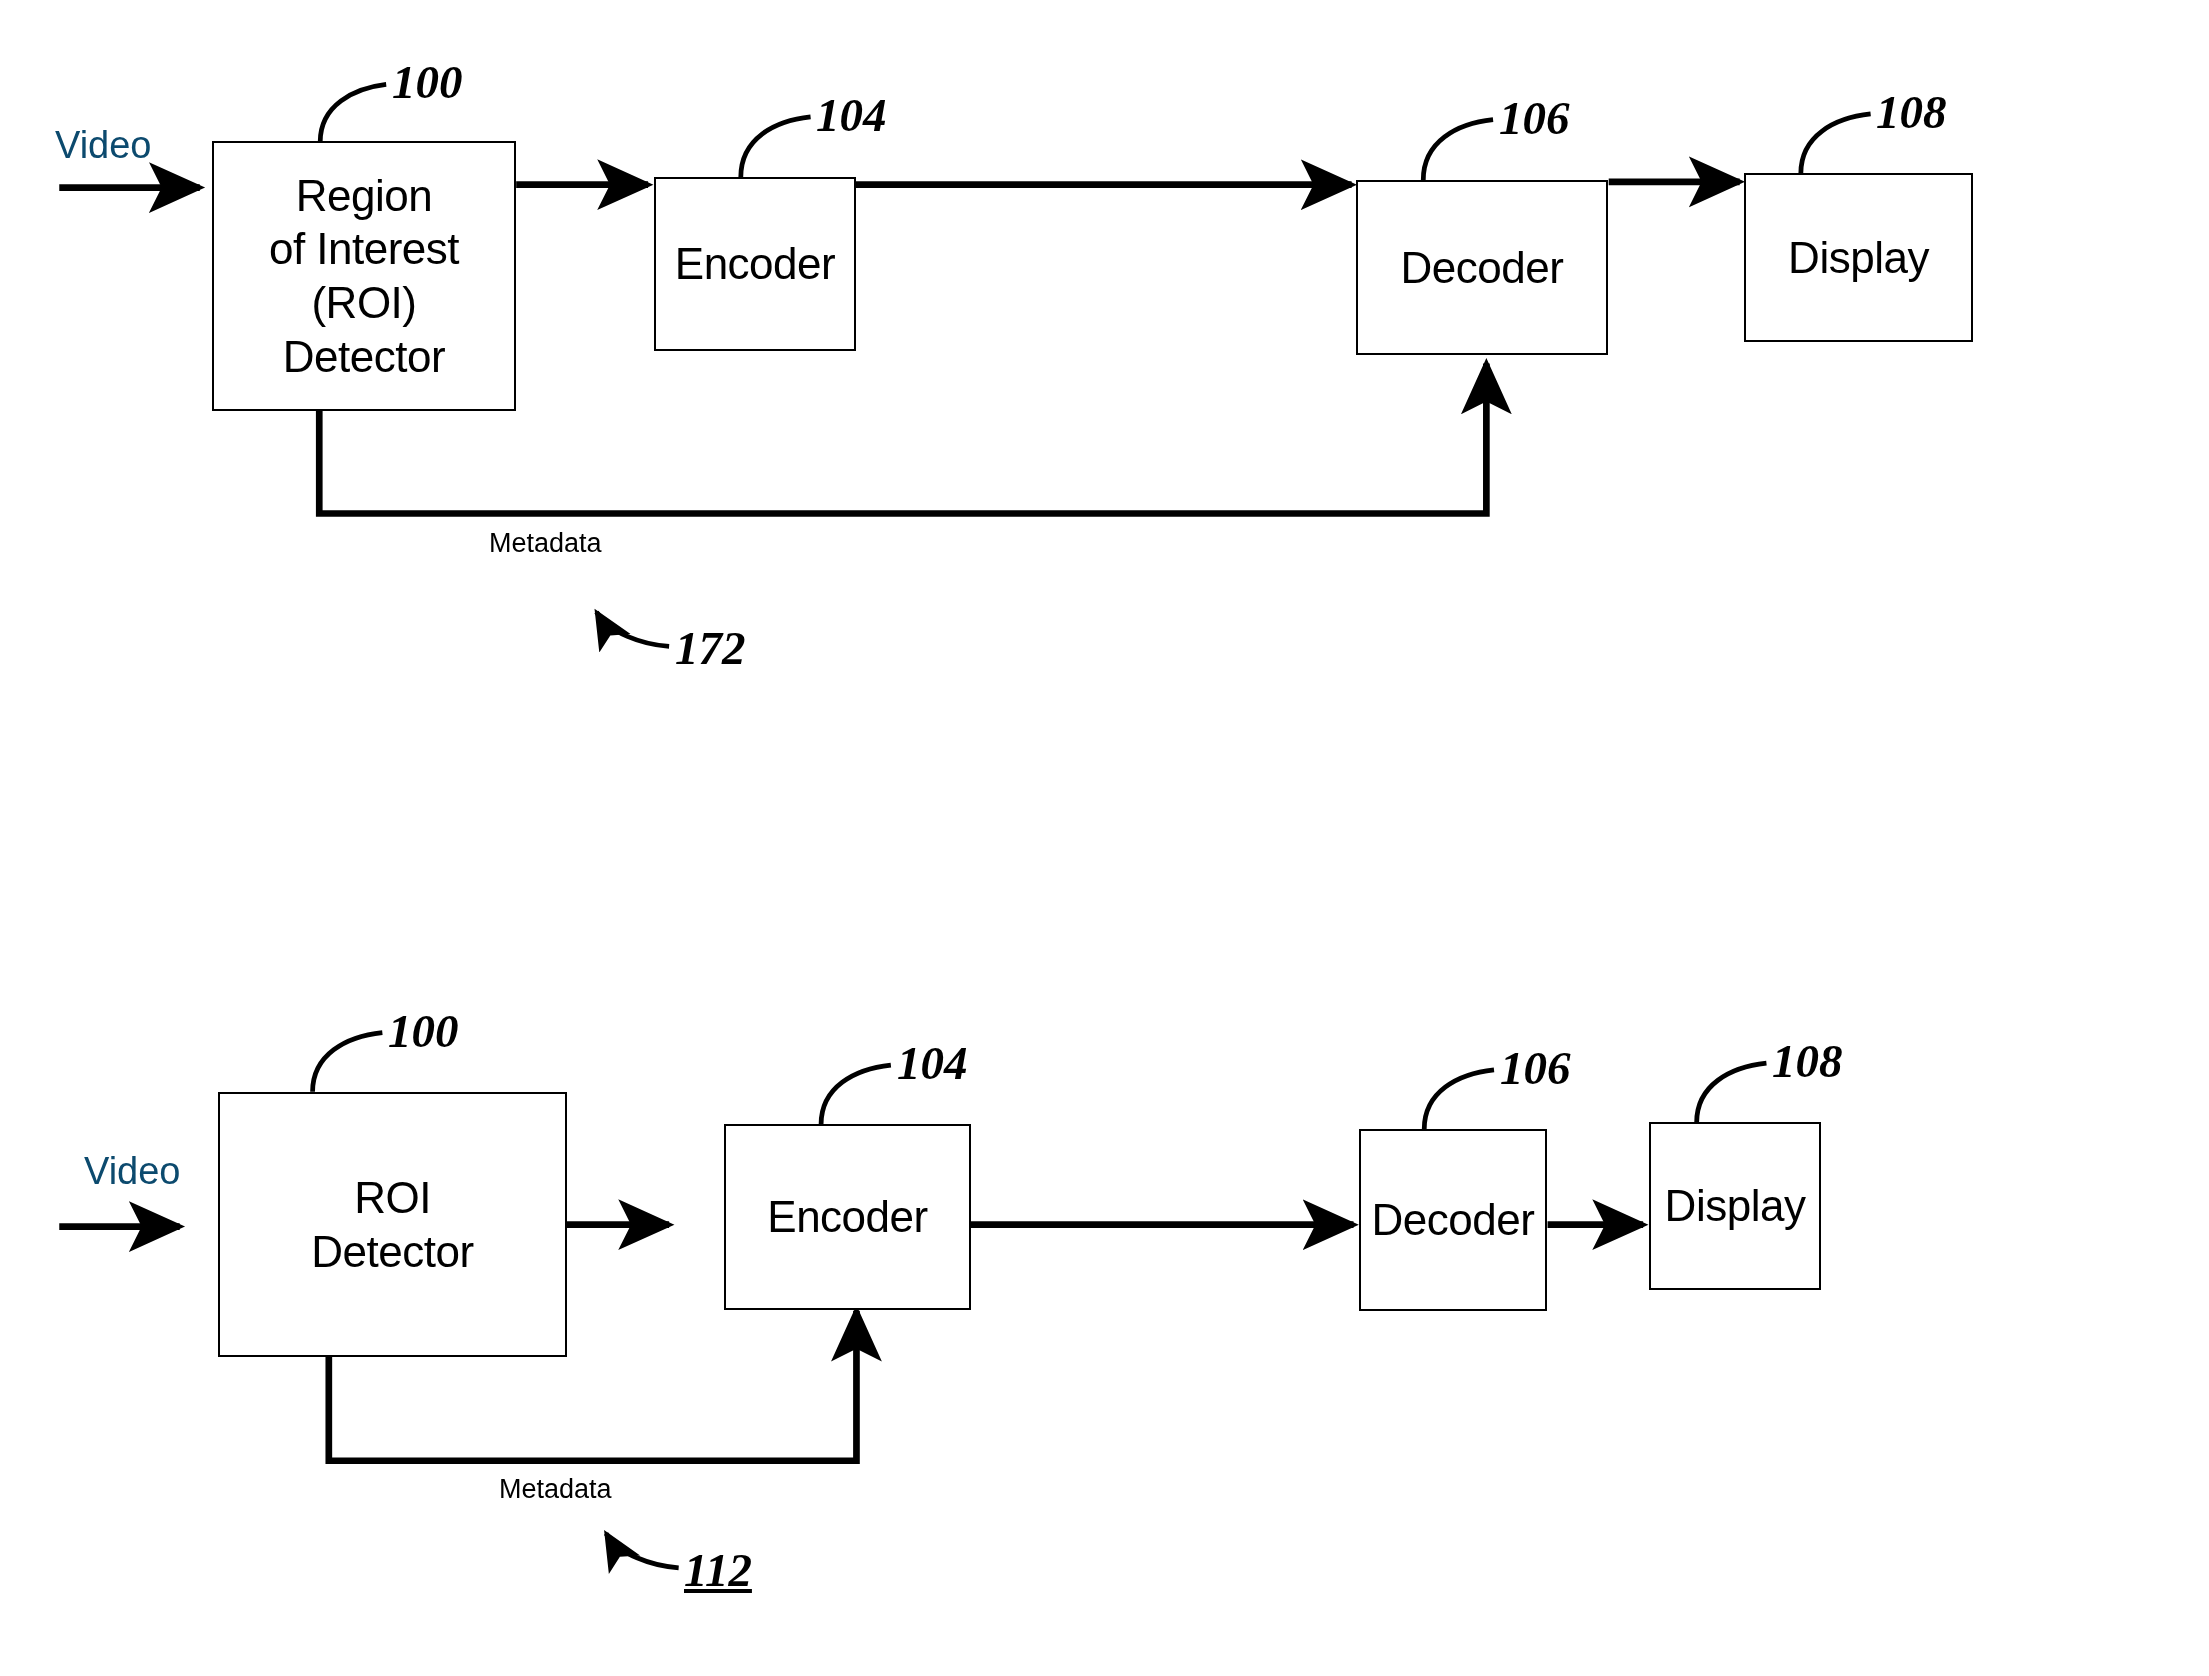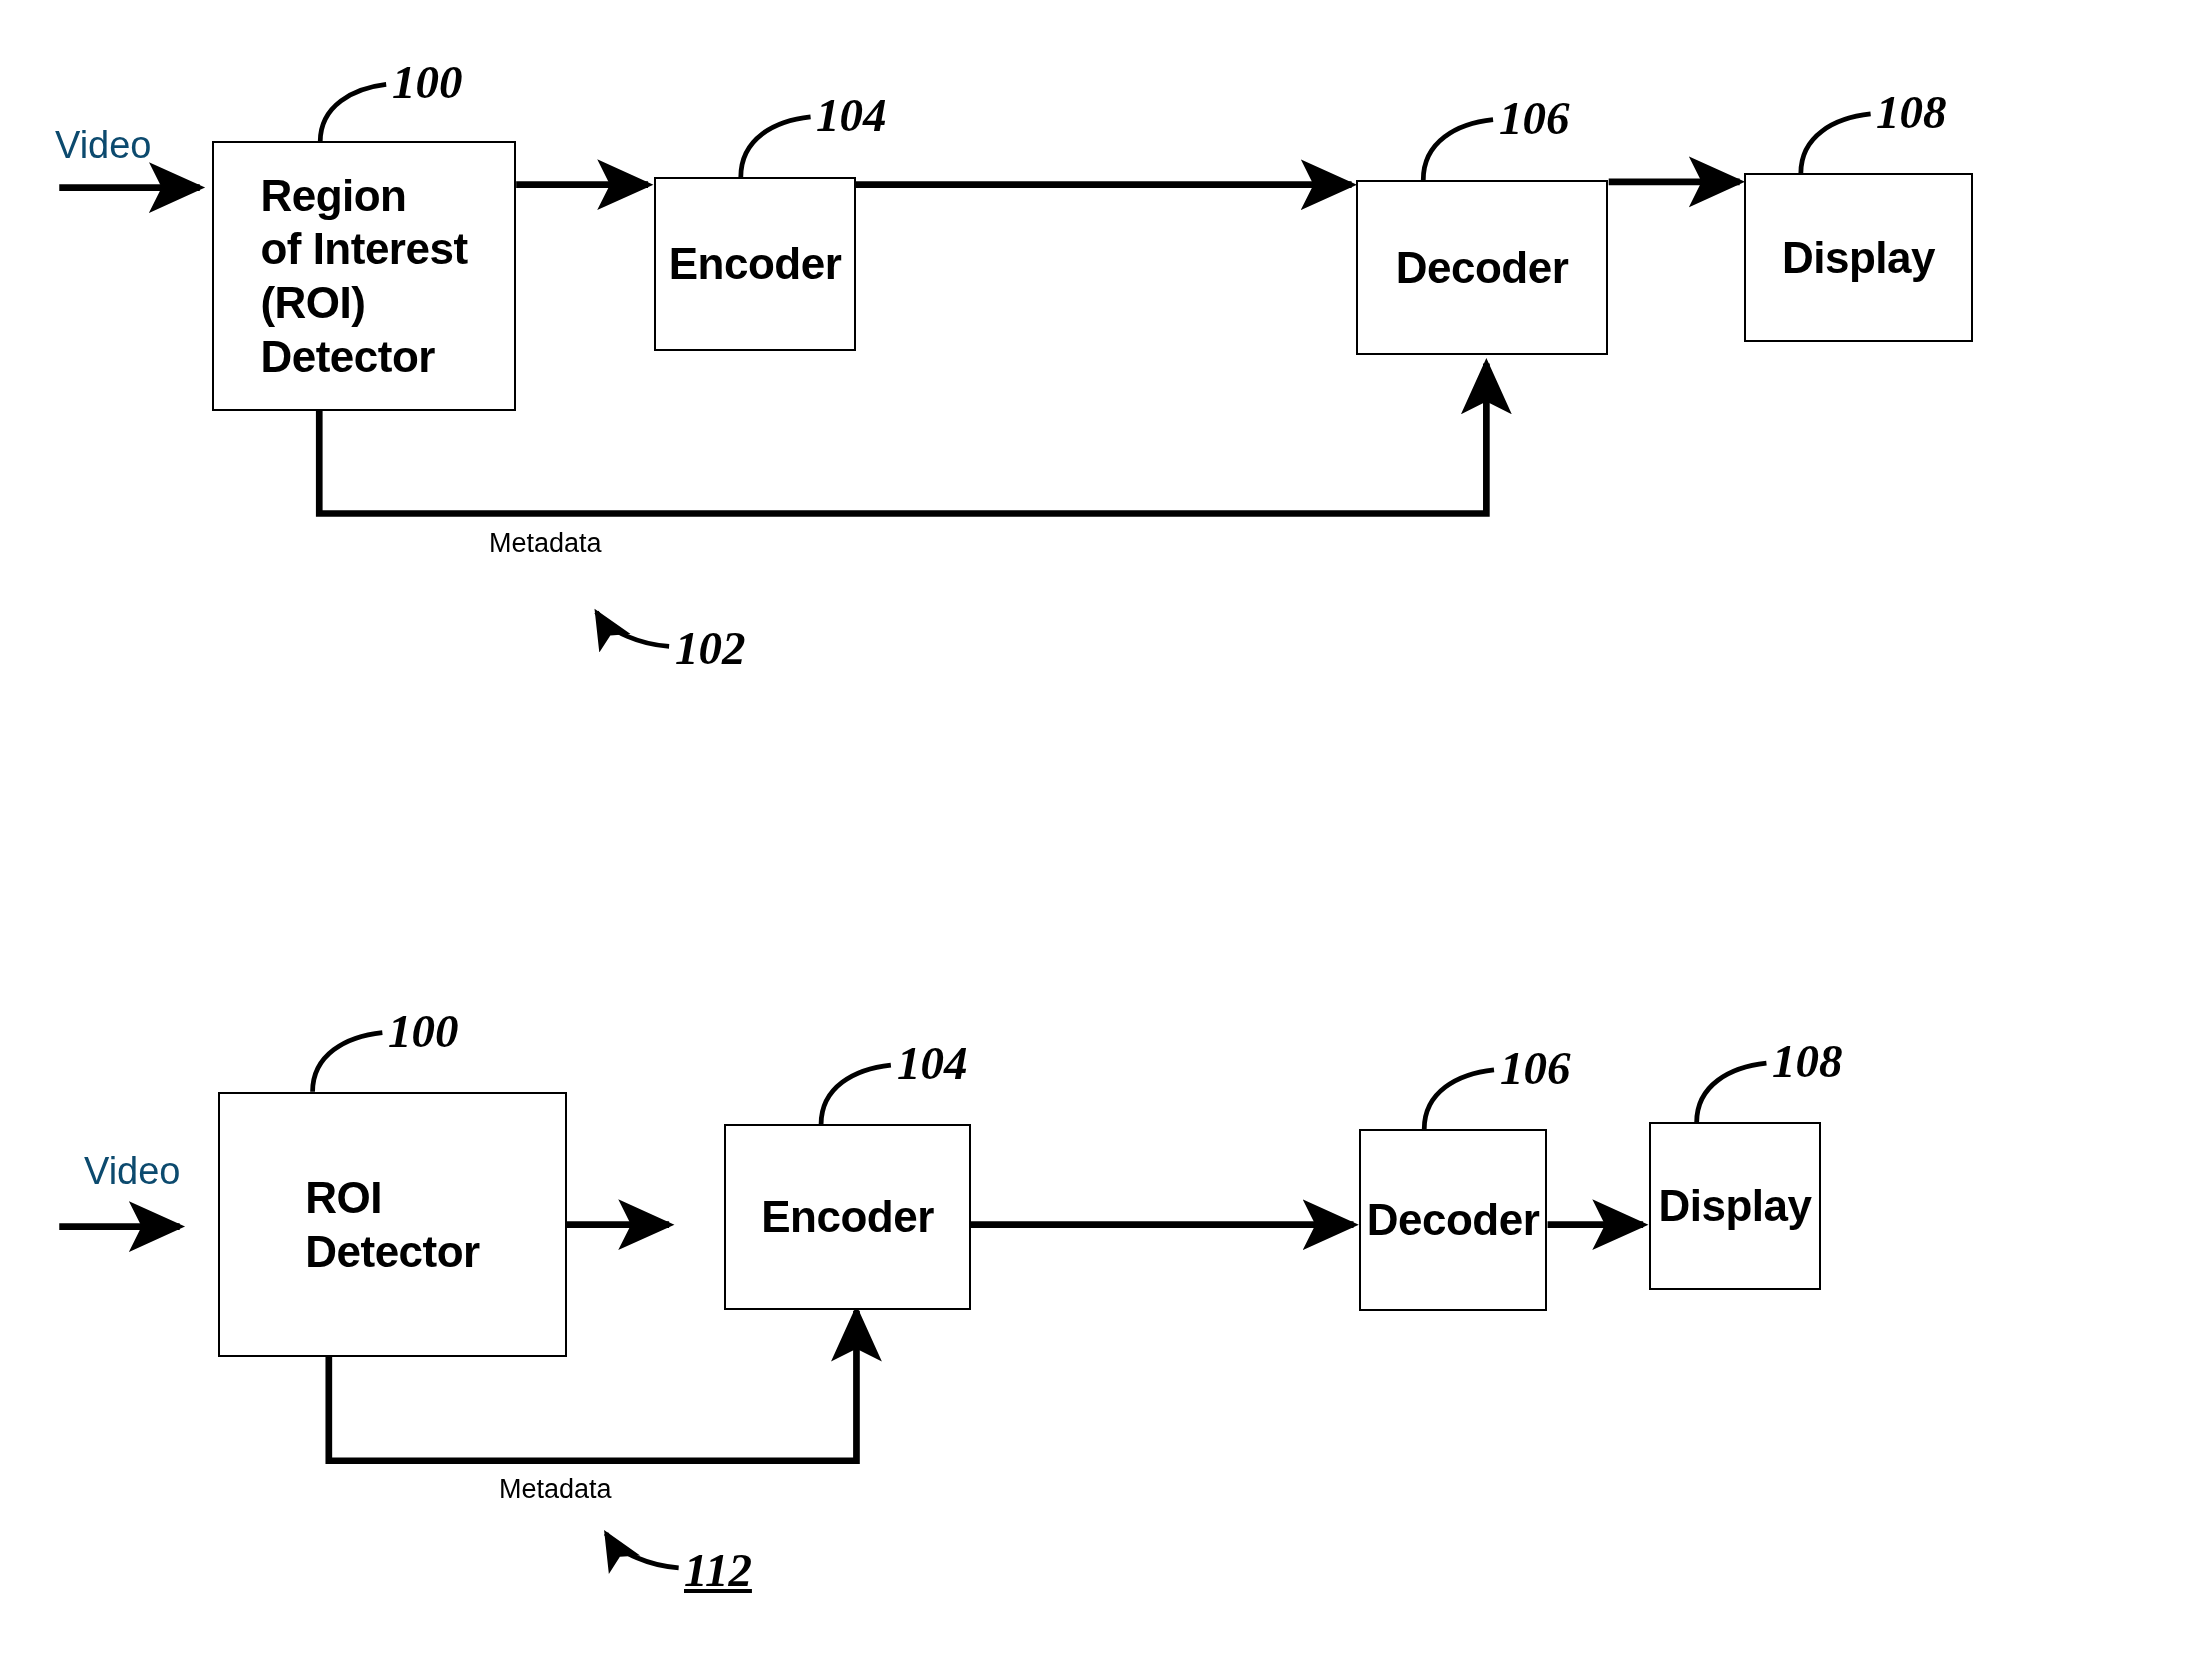--- a/index.html
+++ b/index.html
@@ -21,21 +21,21 @@
     height: 1677px;
   }
   .box {
     position: absolute;
     border: 2.9px solid #000;
     background: #fff;
     box-sizing: border-box;
     display: flex;
     align-items: center;
     justify-content: center;
-    font-weight: bold;
+    text-align: center;
   }
   .box-label {
     font-family: "Liberation Sans", sans-serif;
     font-size: 44px;
     line-height: 1.22;
     color: #000;
     white-space: pre-line;
     letter-spacing: -0.5px;
   }
   .ref-num {
@@ -166,21 +166,21 @@
     <span class="box-label">Decoder</span>
   </div>
   <div class="ref-num" style="left:1499px; top:91px;">106</div>
 
   <div class="box" style="left:1744px; top:173px; width:229px; height:169px;">
     <span class="box-label">Display</span>
   </div>
   <div class="ref-num" style="left:1876px; top:85px;">108</div>
 
   <div class="meta-label" style="left:489px; top:528px;">Metadata</div>
-  <div class="ref-num" style="left:675px; top:621px;">102</div>
+  <div class="ref-num" style="left:675px; top:621px;">172</div>
 
   <div class="plain-label" style="left:84px; top:1150px;">Video</div>
 
   <div class="box" style="left:218px; top:1092px; width:349px; height:265px;">
     <span class="box-label">ROI
 Detector</span>
   </div>
   <div class="ref-num" style="left:388px; top:1004px;">100</div>
 
   <div class="box" style="left:724px; top:1124px; width:247px; height:186px;">

